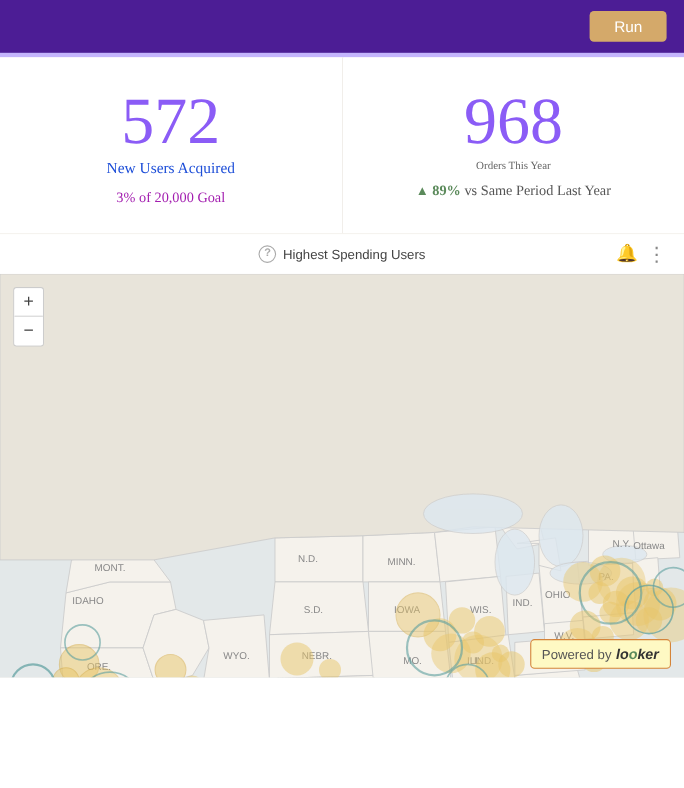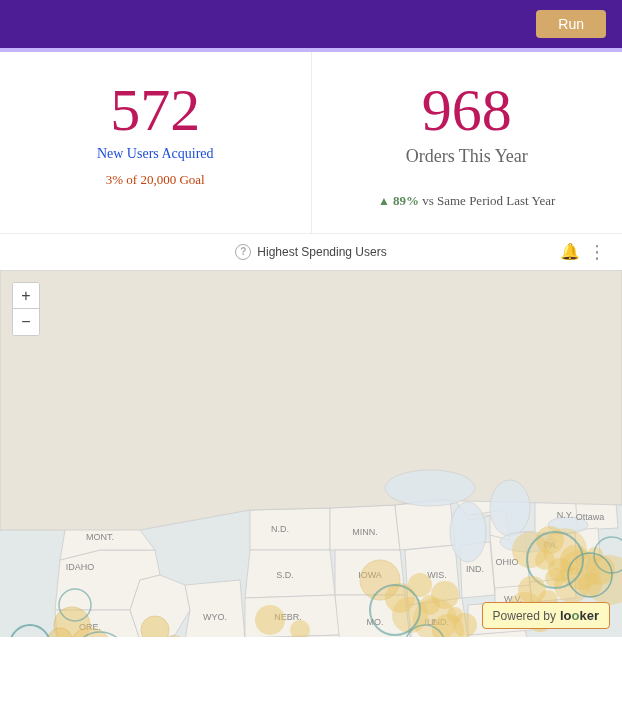--- a/index.html
+++ b/index.html
@@ -41,38 +41,38 @@
       flex: 1;
       padding: 28px 20px 24px 20px;
       text-align: center;
       background: #fff;
     }
     .kpi-card:first-child {
       border-right: 1px solid #f0ede8;
     }
     .kpi-number {
       font-size: 60px;
-      color: #be185d;
+      color: #8b5cf6;
       font-weight: 300;
       line-height: 1;
       margin-bottom: 6px;
     }
     .kpi-label {
       font-size: 14px;
       color: #1d4ed8;
       margin-bottom: 10px;
     }
     .kpi-sub {
       font-size: 13px;
-      color: #c2410c;
+      color: #a21caf;
     }
     .kpi-sub-dark {
-      font-size: 18px;
+      font-size: 10px;
       color: #666;
-      margin-bottom: 26px;
+      margin-bottom: 8px;
     }
     .kpi-trend {
       font-size: 13px;
       color: #555;
     }
     .trend-up {
       color: #5b8a5b;
       font-size: 12px;
     }
     .trend-pct {
@@ -193,20 +193,21 @@
       font-family: sans-serif;
       display: flex;
       align-items: center;
       gap: 4px;
       z-index: 10;
     }
     .looker-logo {
       font-weight: bold;
       color: #333;
       font-size: 13px;
+      font-style: italic;
     }
   </style>
 </head>
 <body>
 
 <div class="header">
   <button class="run-button">Run</button>
 </div>
 
 <div class="kpi-row">

